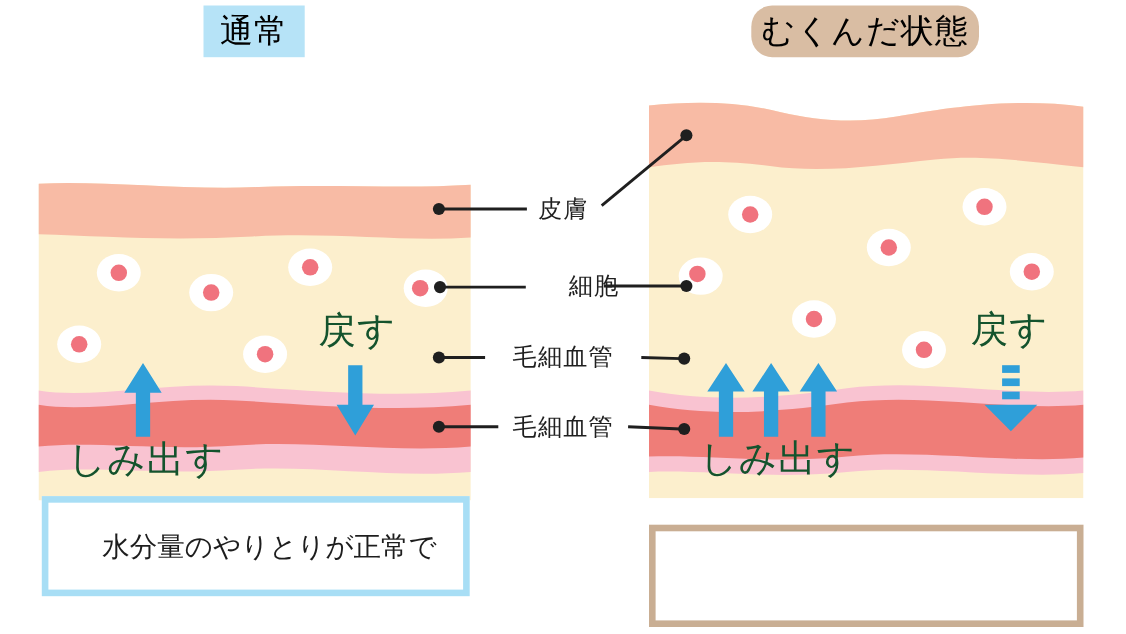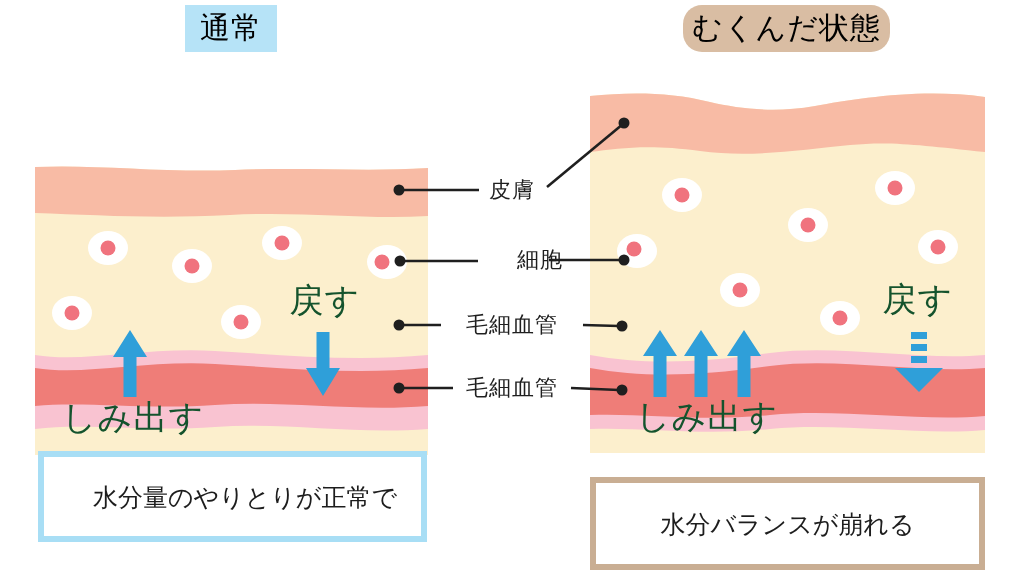--- a/index.html
+++ b/index.html
@@ -148,16 +148,15 @@
 
   <div class="flow-label" style="left:325px;top:301px">戻す</div>
   <div class="flow-label" style="left:133px;top:418px">しみ出す</div>
   <div class="flow-label" style="left:918px;top:300px">戻す</div>
   <div class="flow-label" style="left:707px;top:417px">しみ出す</div>
 
   <div class="caption caption-normal">
     <span>水分量のやりとりが正常で</span>
   </div>
   <div class="caption caption-swollen">
-    <span>水分バランスが崩れる</span>
   </div>
 
 </div>
 
 </body></html>

